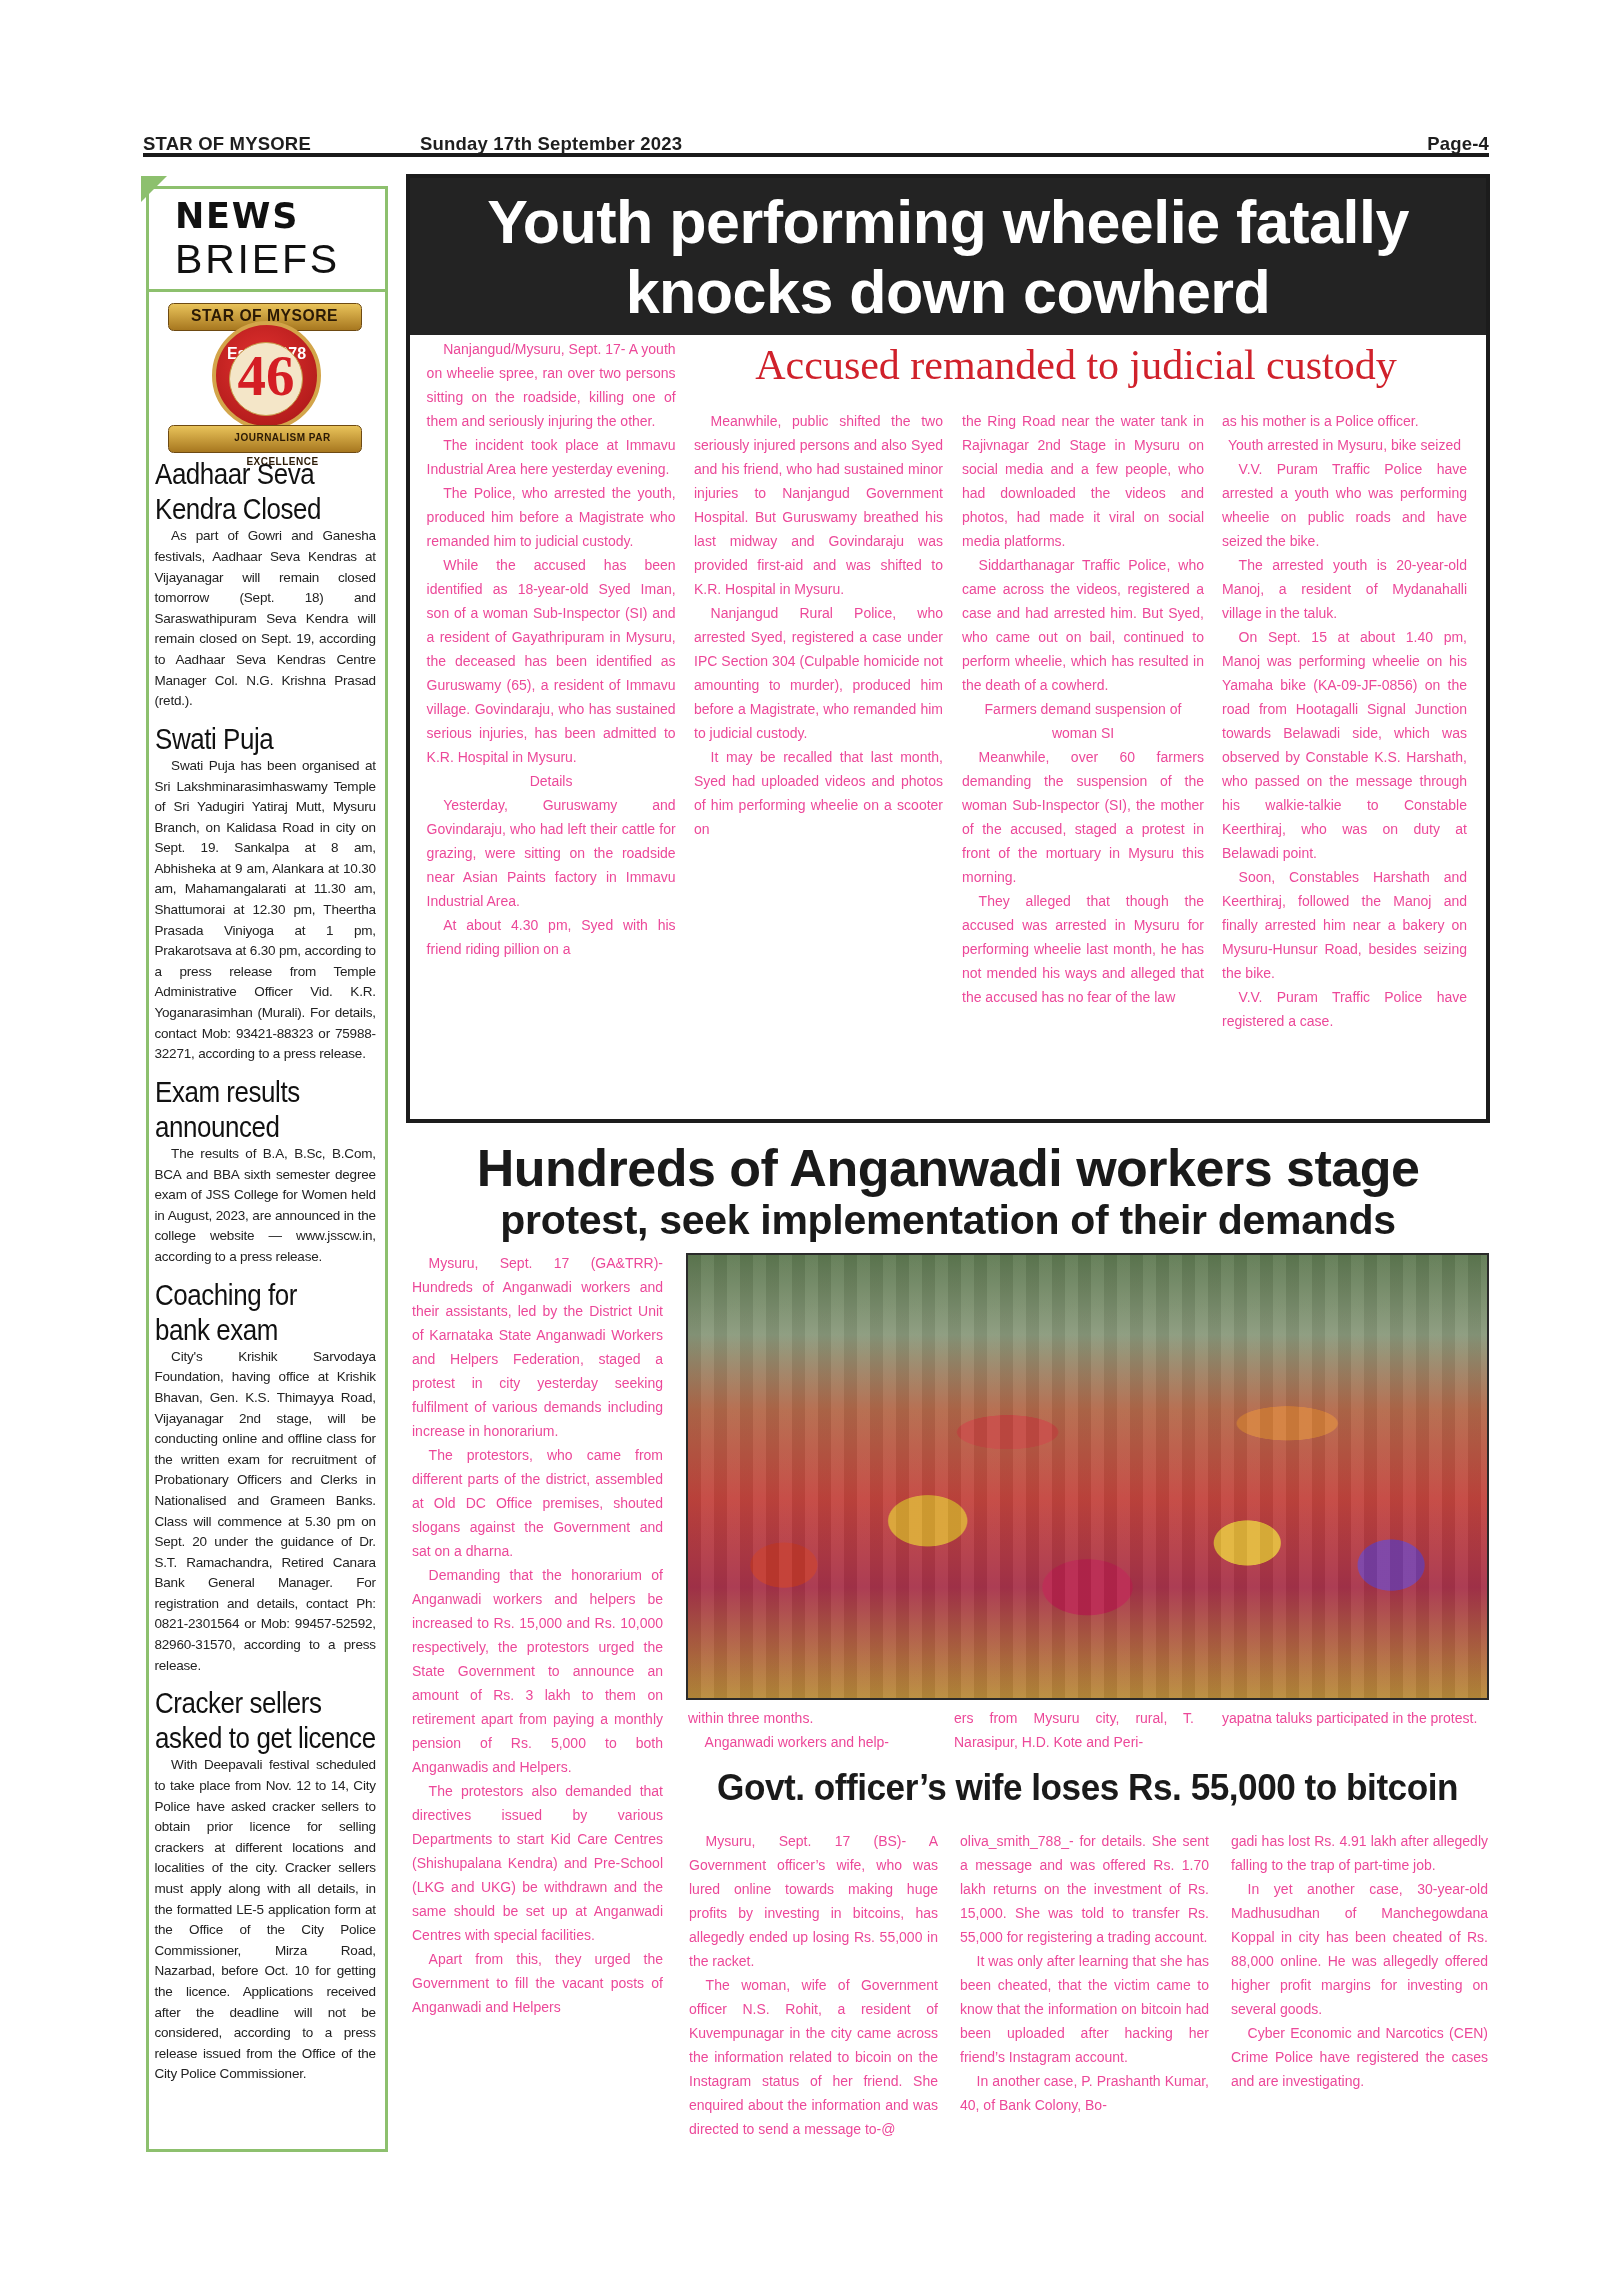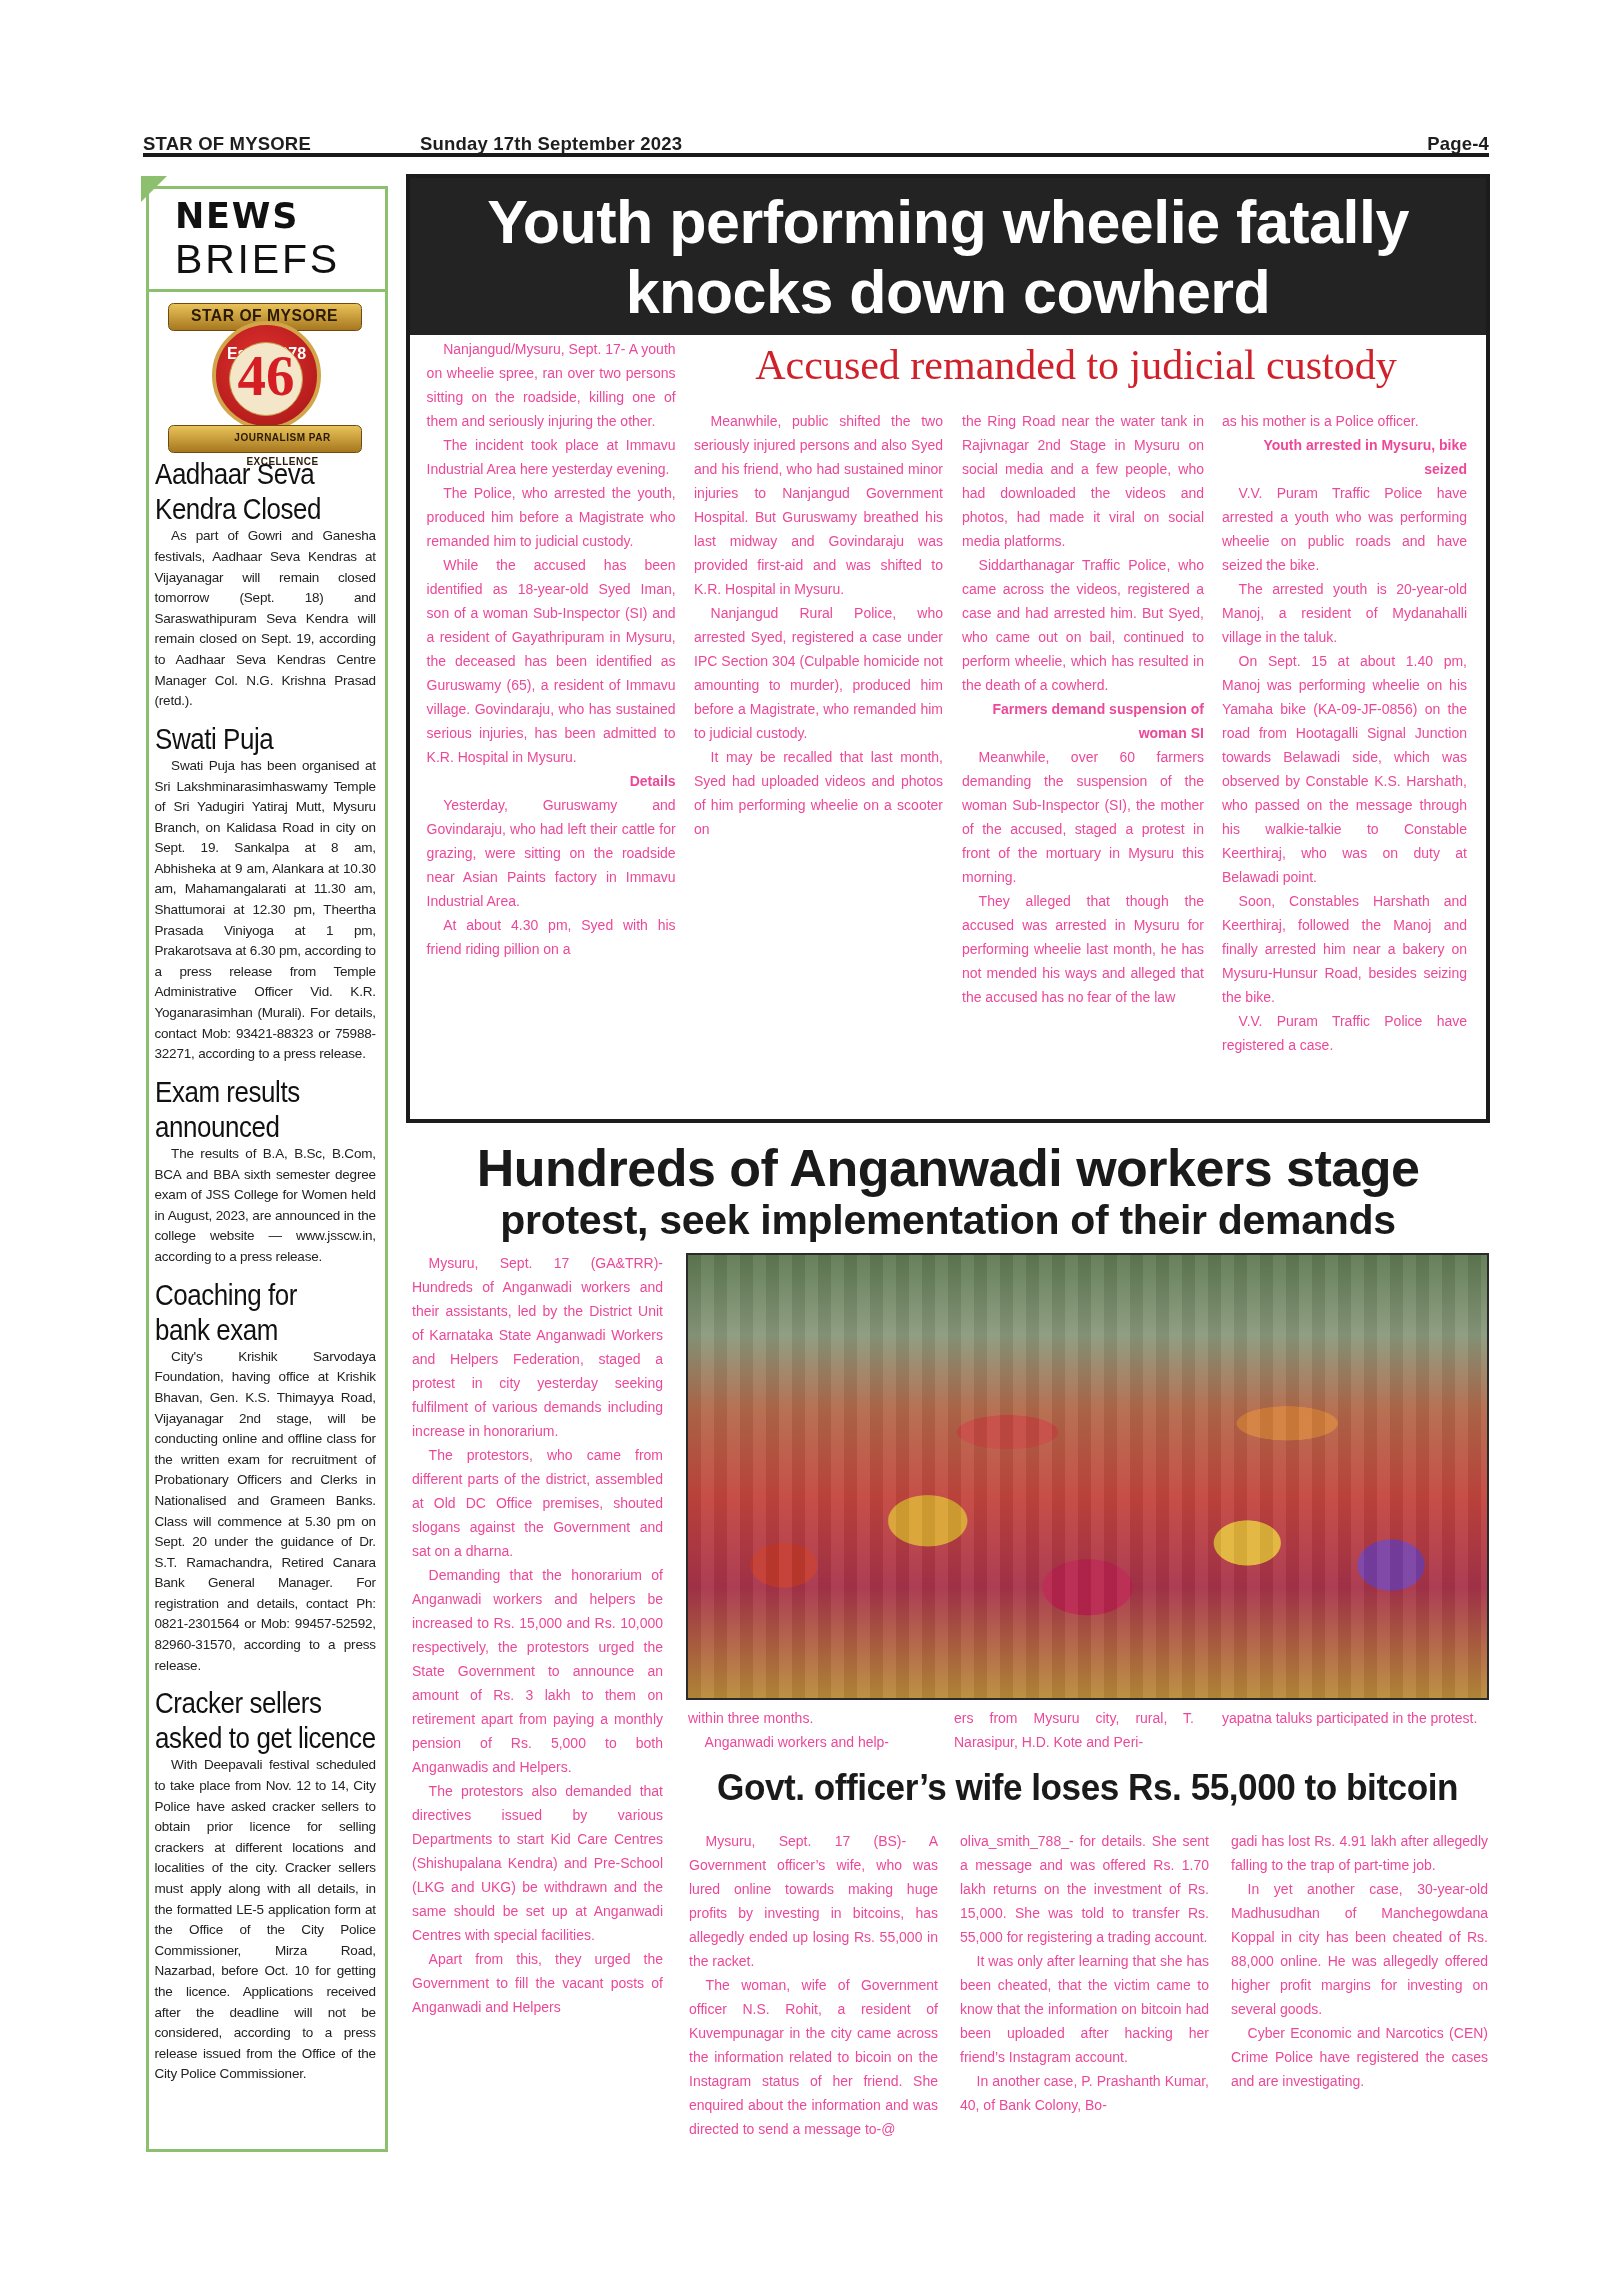--- a/index.html
+++ b/index.html
@@ -30,21 +30,21 @@
   .brief { padding: 0 9.2px 0 5.5px; }
   .brief h3 { font-family: "Liberation Sans", sans-serif; font-weight: normal; font-size: 29.5px; line-height: 35px; color: #111; letter-spacing: -0.5px; transform: scaleX(0.88); transform-origin: left; white-space: nowrap; }
   .brief p { font-size: 13.5px; line-height: 20.6px; text-align: justify; text-indent: 16.6px; color: #222; letter-spacing: -0.2px; }
 
   
   .lead { position: absolute; left: 406px; top: 174px; width: 1084px; height: 949px; border: 4.6px solid #1c1c1c; }
   .lead-head { background: #232323; height: 157px; color: #fff; text-align: center; font-weight: bold; font-size: 61px; line-height: 70px; padding-top: 9.2px; letter-spacing: -0.5px; }
   .lead-sub { position: absolute; left: 274px; top: 164px; width: 784px; text-align: center; font-family: "Liberation Serif", serif; font-size: 42px; color: #d0212b; line-height: 46px; white-space: nowrap; }
   .col { position: absolute; font-size: 14px; line-height: 24px; text-align: justify; color: #ec4899; }
   .col p { text-indent: 16.6px; }
-  .col .sub { text-align: right; font-weight: bold; text-indent: 0; }
+  .col .sub { text-align: center; font-weight: normal; text-indent: 0; }
 
   
   .ang-head { position: absolute; left: 406px; top: 1141px; width: 1084px; text-align: center; font-weight: bold; color: #1a1a1a; }
   .ang-h1 { font-size: 52px; line-height: 55px; letter-spacing: -0.5px; }
   .ang-h2 { font-size: 41px; line-height: 48px; letter-spacing: -0.3px; }
   .photo { position: absolute; left: 686px; top: 1253px; width: 803px; height: 447px; border: 2.8px solid #2a2a2a; overflow: hidden;
     background:
       radial-gradient(ellipse 55px 37px at 12% 70%, #c2392f 60%, transparent 62%),
       radial-gradient(ellipse 65px 42px at 30% 60%, #d9a233 60%, transparent 62%),
       radial-gradient(ellipse 74px 46px at 50% 75%, #b8254d 60%, transparent 62%),

